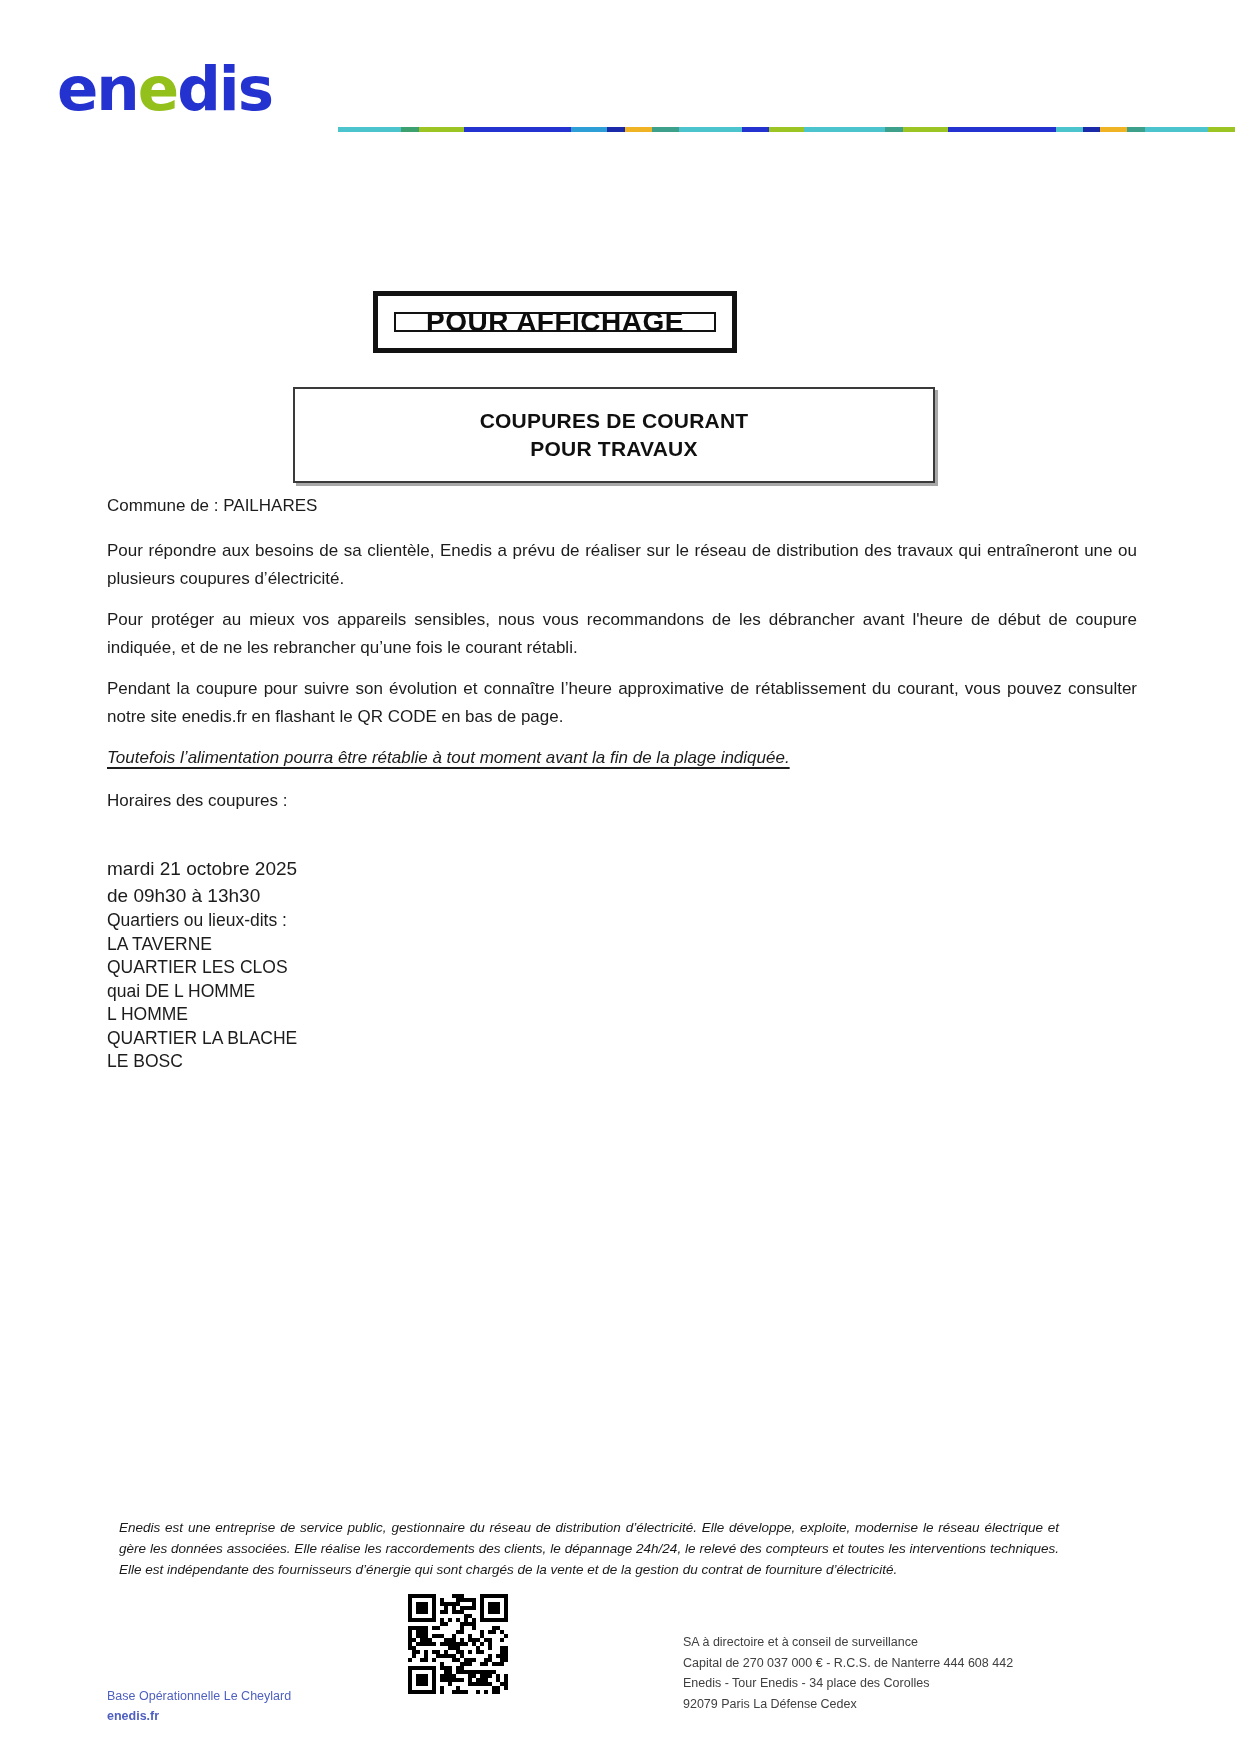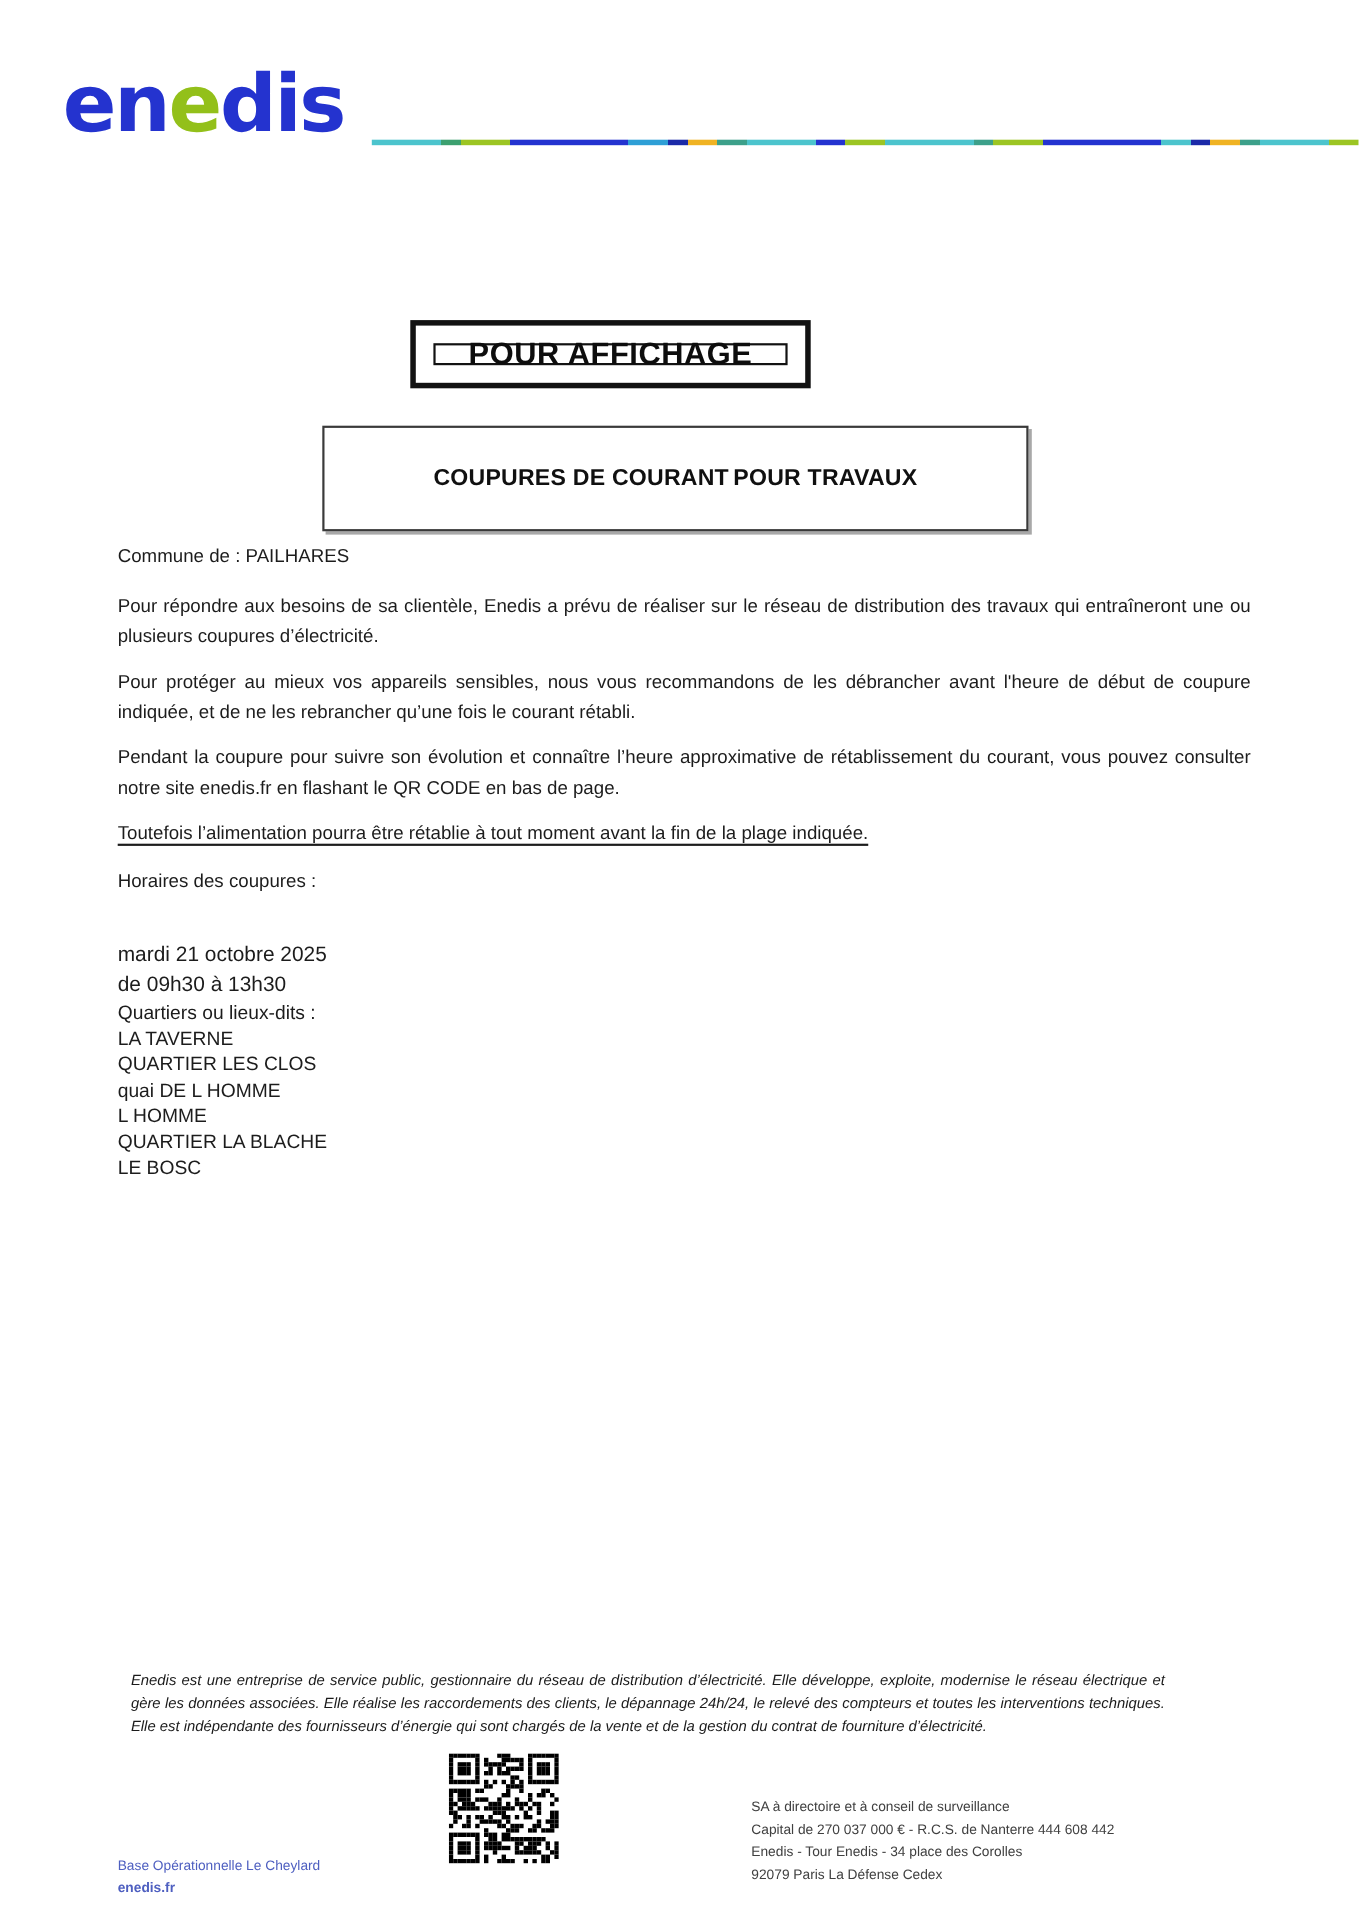--- a/index.html
+++ b/index.html
@@ -8,21 +8,21 @@
     width:1241px;height:1755px;
     background:#ffffff;
     font-family:"Liberation Sans", sans-serif;
     color:#1c1c1c;
     overflow:hidden;
   }
 
   
   .logo{
     position:absolute;left:57px;top:58px;
-    font-size:72px;font-weight:800;letter-spacing:-2px;
+    font-size:61px;font-weight:800;letter-spacing:-2px;
     color:#2433cf;line-height:1;
     font-family:"DejaVu Sans","Liberation Sans",sans-serif;
   }
   .logo .accent{color:#93c01a;}
   .divider{
     position:absolute;left:338px;top:127px;width:897px;height:5px;
     background:linear-gradient(to right,
       #4cc4cd 0% 7%, #3ca06f 7% 9%, #9cc523 9% 14%, #2433d0 14% 26%,
       #2e9fd6 26% 30%, #1b2aa8 30% 32%, #f0b323 32% 35%, #3ca08a 35% 38%,
       #4cc4cd 38% 45%, #2433d0 45% 48%, #9cc523 48% 52%, #4cc4cd 52% 61%,
@@ -43,38 +43,39 @@
     display:flex;align-items:center;justify-content:center;
     font-size:28px;font-weight:bold;letter-spacing:.5px;color:#0d0d0d;
   }
 
   
   .notice{
     position:absolute;left:293px;top:387px;width:642px;height:96px;
     border:2px solid #3a3a3a;background:#fff;
     box-shadow:3px 3px 0 #a8a8a8;
     box-sizing:border-box;
-    display:flex;align-items:center;justify-content:center;
+    display:flex;flex-direction:column;align-items:center;justify-content:center;
     gap:4px;
     font-size:21px;font-weight:bold;color:#101010;letter-spacing:.2px;
   }
 
   
   .content{
     position:absolute;left:107px;top:492px;width:1030px;
     font-size:17px;line-height:28px;color:#1c1c1c;
   }
   .content p{margin:0 0 13px 0;}
   .commune{margin-bottom:17px !important;}
   .para{text-align:justify;}
   .underline{
     text-decoration:underline;
     text-underline-offset:4px;
     text-decoration-thickness:1.5px;
     margin-bottom:15px !important;
+    font-style:italic;
   }
   .label{margin-bottom:0 !important;}
   .schedule{margin-top:40px;font-size:19px;line-height:27px;}
   .quartiers{font-size:17.5px;line-height:23.5px;}
 
   
   .about{
     position:absolute;left:107px;top:1505px;width:940px;
     font-size:13.5px;line-height:21px;font-style:italic;color:#1a1a1a;
     text-align:justify;margin:12px;

